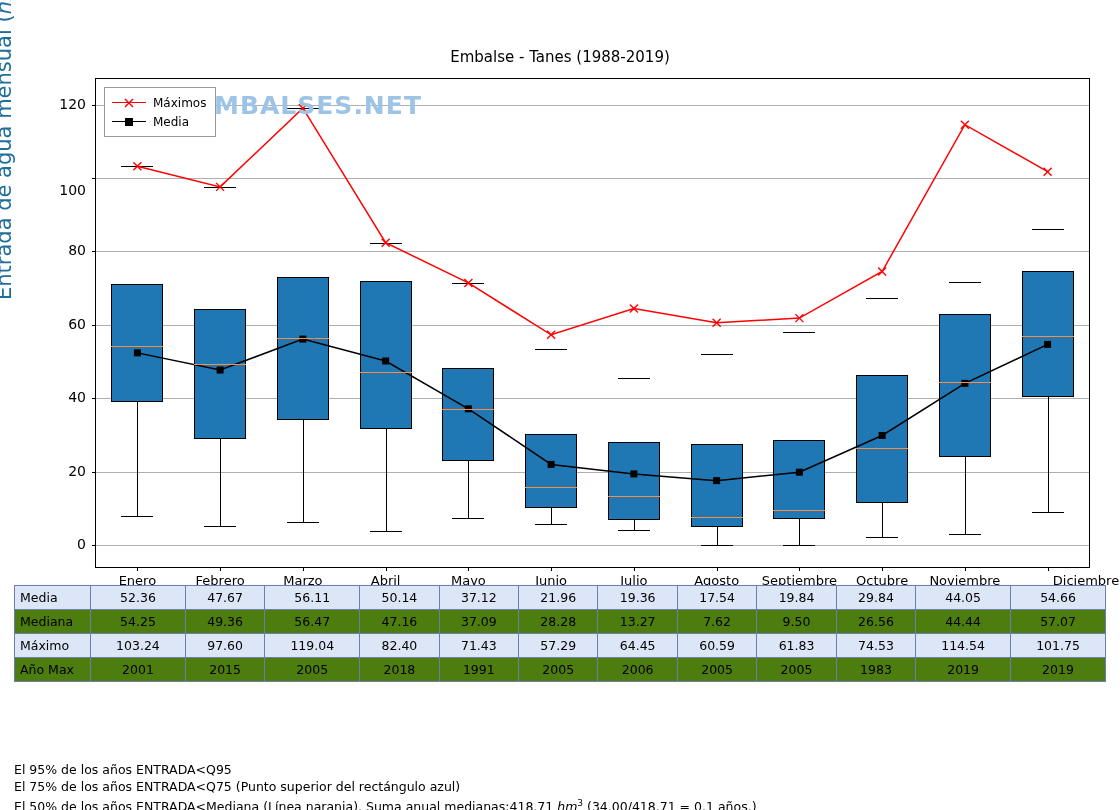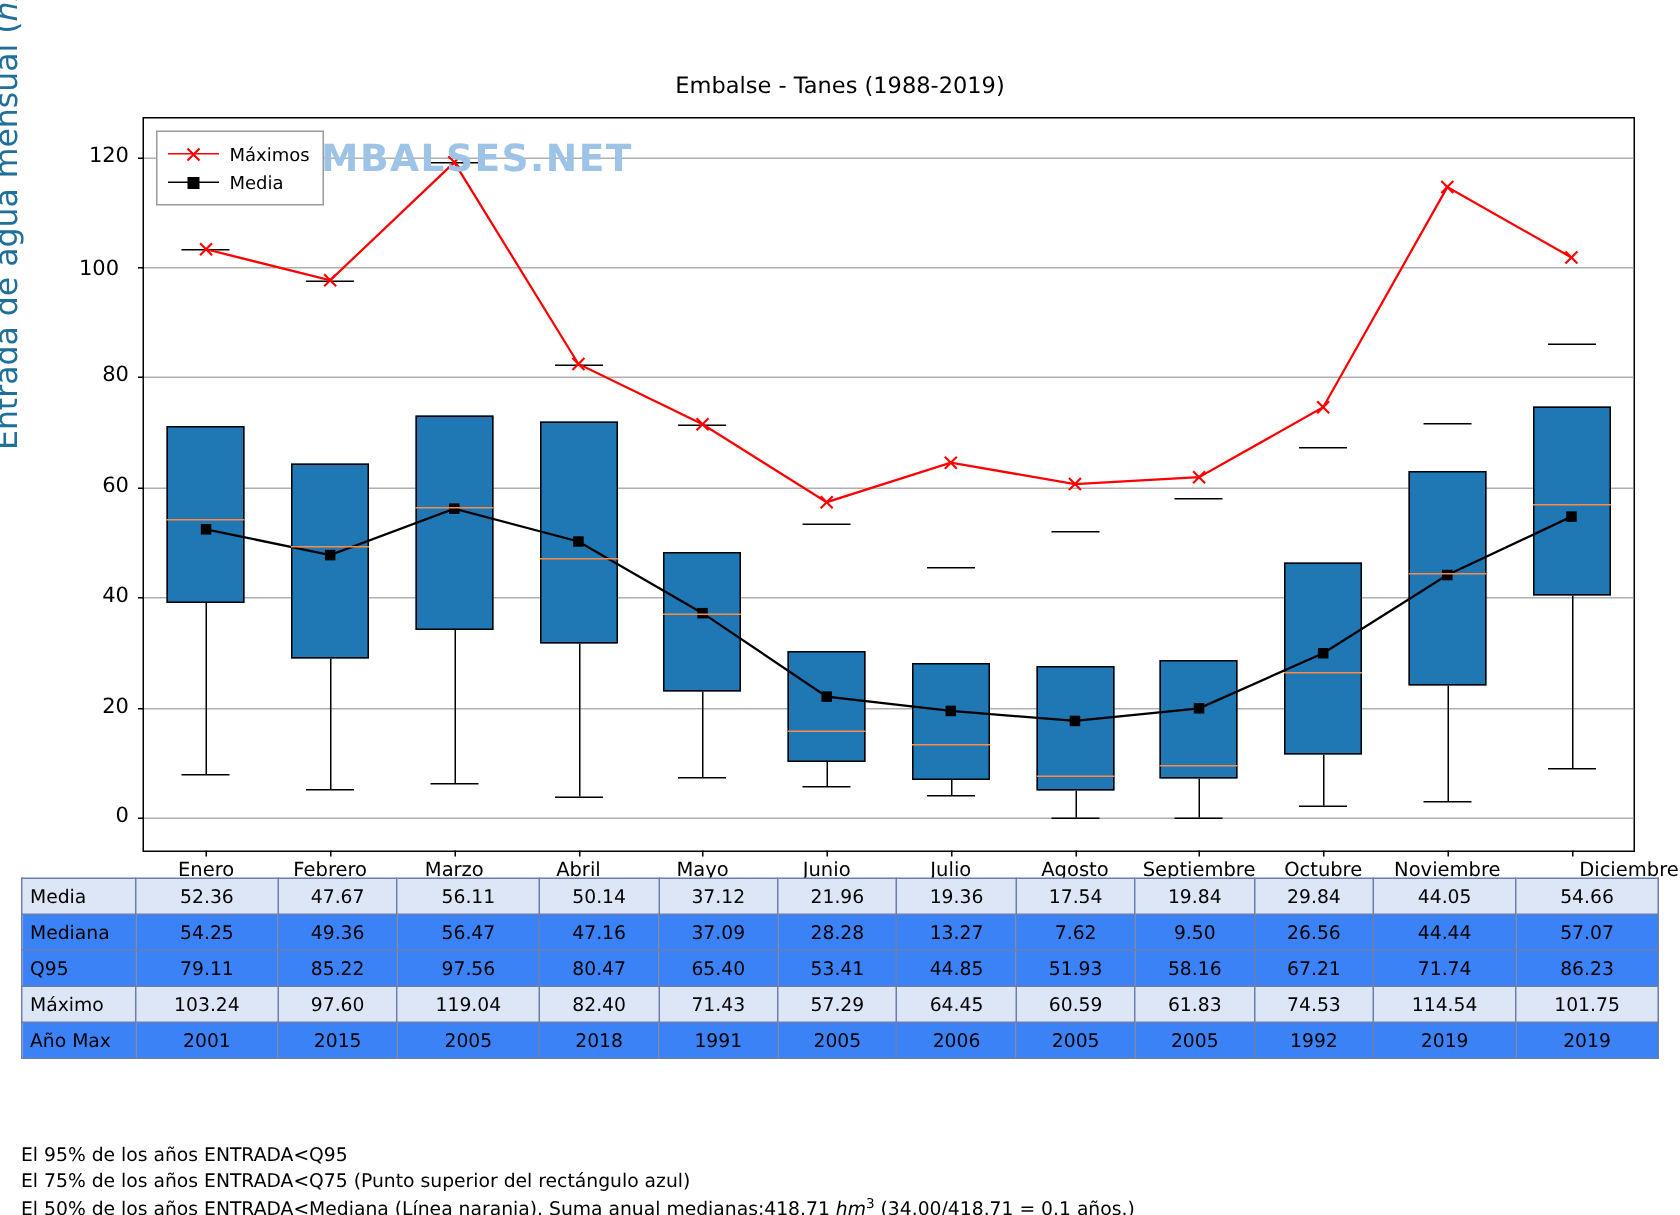--- a/index.html
+++ b/index.html
@@ -92,21 +92,21 @@
   #datatable td{
     border:1px solid #6a7fae;
     text-align:center;
     height:23px;
     padding:0 2px;
   }
   #datatable td.rowhead{
     text-align:left;padding-left:5px;width:68px;
   }
   #datatable tr.alt td{background:#dce6f7;}
-  #datatable tr.plain td{background:#3b82f6;}
+  #datatable tr.plain td{background:#4d7c0f;}
   .footnotes{
     position:absolute;left:14px;top:762px;
     font-size:12.5px;line-height:16.5px;color:#000;
   }
   sup{font-size:9px;}
   .ital{font-style:italic;}
 </style>
 </head>
 <body>
 
@@ -282,21 +282,21 @@
     <div class="ytick-lab" style="left: -50px; top: 456.985px;">0</div>
     <div class="tickmark" style="top: 392.602px;"></div>
     <div class="ytick-lab" style="left: -50px; top: 383.602px;">20</div>
     <div class="tickmark" style="top: 319.218px;"></div>
     <div class="ytick-lab" style="left: -50px; top: 310.218px;">40</div>
     <div class="tickmark" style="top: 245.835px;"></div>
     <div class="ytick-lab" style="left: -50px; top: 236.835px;">60</div>
     <div class="tickmark" style="top: 172.451px;"></div>
     <div class="ytick-lab" style="left: -50px; top: 163.451px;">80</div>
     <div class="tickmark" style="top: 99.0677px;"></div>
-    <div class="ytick-lab" style="left: -50px; top: 92px; text-align: center;">100</div>
+    <div class="ytick-lab" style="left: -50px; top: 103px;">100</div>
     <div class="tickmark" style="top: 25.6842px;"></div>
     <div class="ytick-lab" style="left: -50px; top: 16.6842px;">120</div>
     <div class="xtickmark" style="left: 41.375px;"></div>
     <div class="xtick-lab" style="left: -18.625px; width: 120px; top: 494px;">Enero</div>
     <div class="xtickmark" style="left: 124.125px;"></div>
     <div class="xtick-lab" style="left: 64.125px; width: 120px; top: 494px;">Febrero</div>
     <div class="xtickmark" style="left: 206.875px;"></div>
     <div class="xtick-lab" style="left: 146.875px; width: 120px; top: 494px;">Marzo</div>
     <div class="xtickmark" style="left: 289.625px;"></div>
     <div class="xtick-lab" style="left: 229.625px; width: 120px; top: 494px;">Abril</div>
@@ -347,35 +347,20 @@
         <td>47.16</td>
         <td>37.09</td>
         <td>28.28</td>
         <td>13.27</td>
         <td>7.62</td>
         <td>9.50</td>
         <td>26.56</td>
         <td>44.44</td>
         <td>57.07</td>
       </tr>
-      <tr class="plain">
-        <td class="rowhead">Q95</td>
-        <td>79.11</td>
-        <td>85.22</td>
-        <td>97.56</td>
-        <td>80.47</td>
-        <td>65.40</td>
-        <td>53.41</td>
-        <td>44.85</td>
-        <td>51.93</td>
-        <td>58.16</td>
-        <td>67.21</td>
-        <td>71.74</td>
-        <td>86.23</td>
-      </tr>
       <tr class="alt">
         <td class="rowhead">Máximo</td>
         <td>103.24</td>
         <td>97.60</td>
         <td>119.04</td>
         <td>82.40</td>
         <td>71.43</td>
         <td>57.29</td>
         <td>64.45</td>
         <td>60.59</td>
@@ -388,21 +373,21 @@
         <td class="rowhead">Año Max</td>
         <td>2001</td>
         <td>2015</td>
         <td>2005</td>
         <td>2018</td>
         <td>1991</td>
         <td>2005</td>
         <td>2006</td>
         <td>2005</td>
         <td>2005</td>
-        <td>1992</td>
+        <td>1983</td>
         <td>2019</td>
         <td>2019</td>
       </tr>
     </tbody>
 </table>
 
 <div class="footnotes">
   <div>El 95% de los años ENTRADA&lt;Q95</div>
   <div>El 75% de los años ENTRADA&lt;Q75 (Punto superior del rectángulo azul)</div>
   <div><span>El 50% de los años ENTRADA&lt;Mediana (Línea naranja). Suma anual medianas:418.71 </span><span class="ital">hm</span><sup>3</sup><span> (34.00/418.71 = 0.1 años.)</span></div>

